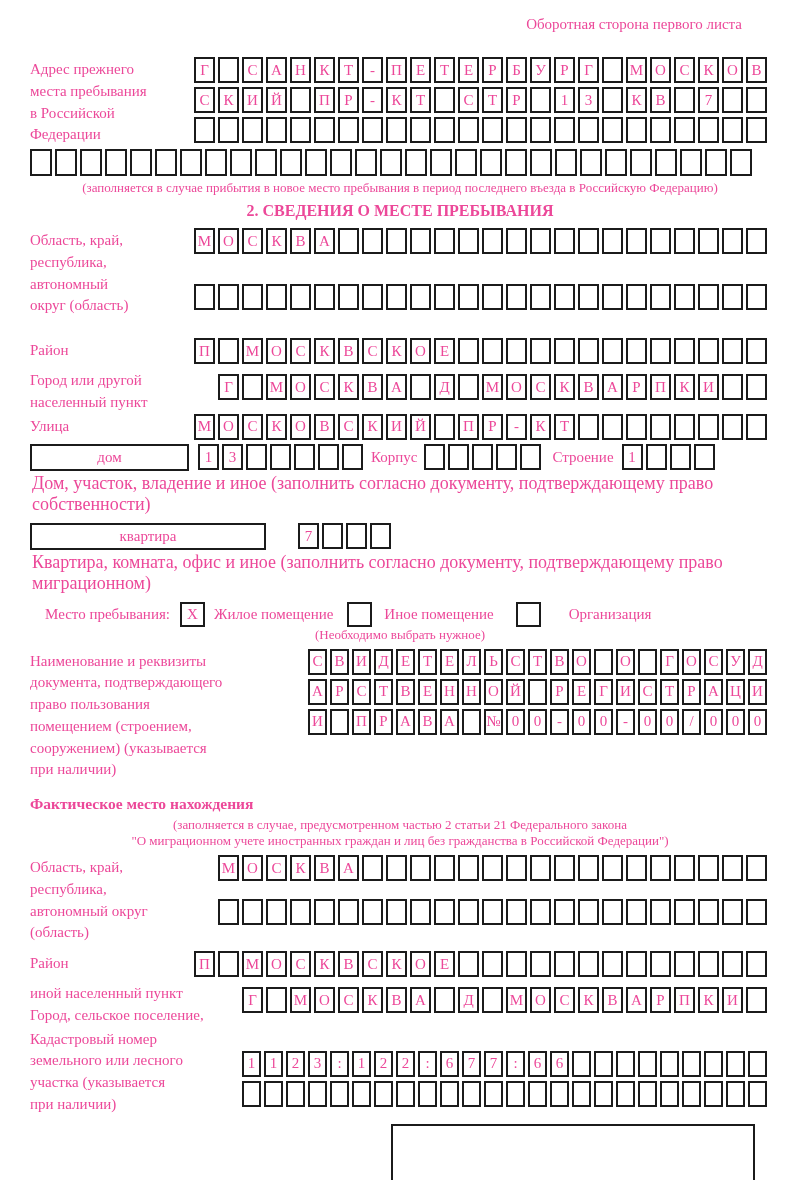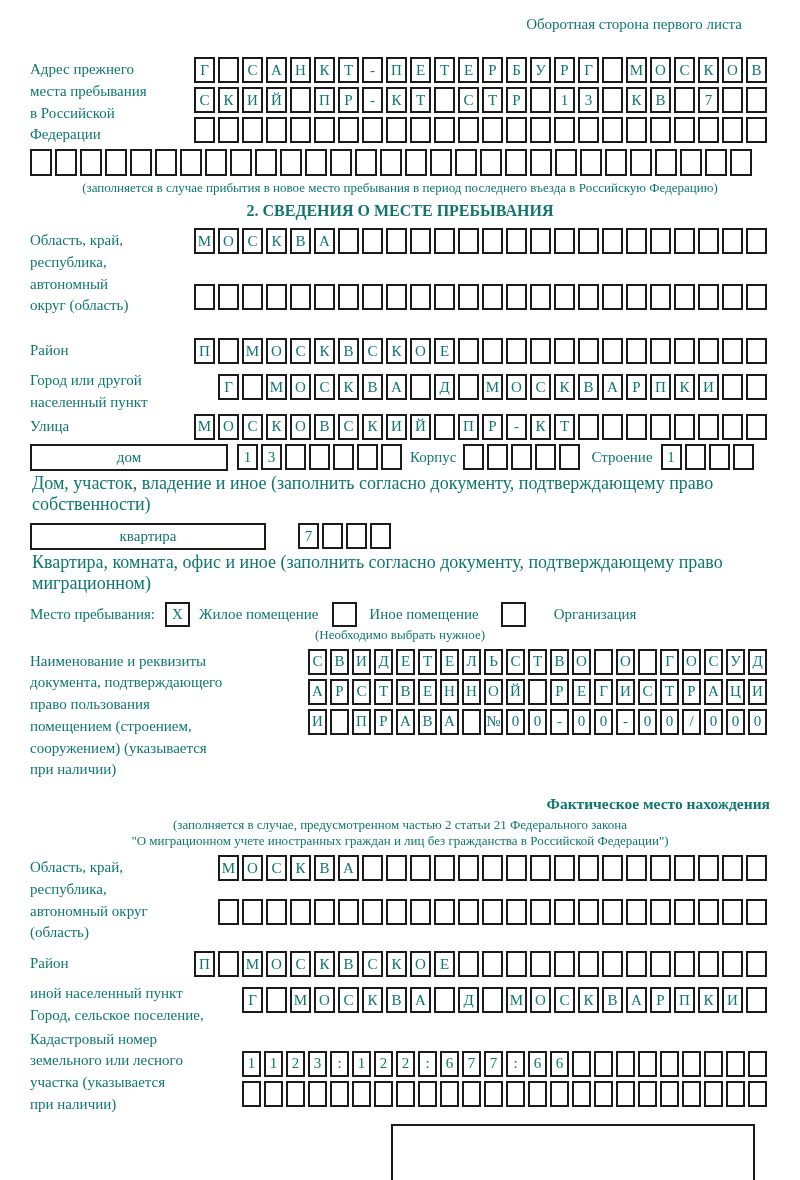--- a/index.html
+++ b/index.html
@@ -1,21 +1,21 @@
 <!DOCTYPE html>
 <html><head>
 <meta charset="utf-8">
 <style>
   * { box-sizing: border-box; }
   html, body { margin: 0; padding: 0; background: #fff; }
   .page {
     width: 800px; height: 1180px; margin: 0 auto;
     padding: 16px 30px 20px 30px;
     font-family: "Liberation Serif", "DejaVu Serif", serif;
-    color: #0f766e; background: #fff; overflow: hidden;
+    color: #ec4899; background: #fff; overflow: hidden;
   }
   .top-note { text-align: right; font-size: 15px; padding-right: 28px; margin-bottom: 24px; }
 
   .frow { display: flex; align-items: flex-start; justify-content: space-between; }
   .label { font-size: 15px; line-height: 1.45; padding-top: 2px; }
   .w145 { flex: 0 0 150px; }
   .w120 { flex: 0 0 125px; }
   .w190 { flex: 0 0 195px; }
   .w270 { flex: 0 0 278px; }
 
@@ -26,35 +26,35 @@
     display: flex; align-items: center; justify-content: center;
     font-size: 15px; line-height: 1; background: #fff;
   }
   .sm .cell { width: 19px; }
   .xl .cell { width: 22px; height: 27px; }
   .indent { margin-left: 25px; }
 
   .note { font-size: 13px; }
   .center { text-align: center; }
   .title { font-weight: bold; font-size: 16px; text-align: center; margin: 6px 0 8px 0; }
-  .subtitle { font-weight: bold; font-size: 15.5px; text-align: right; margin: 14px 0 4px 0; }
+  .subtitle { font-weight: bold; font-size: 15.5px; text-align: left; margin: 14px 0 4px 0; }
 
   .inline-row { display: flex; align-items: center; }
   .widebox {
     border: 2px solid #1b1b1b; height: 27px;
     display: flex; align-items: center; justify-content: center;
     font-size: 15px; background: #fff;
   }
   .caption { font-size: 18px; margin: 2px 0 8px 2px; }
 
   .checkbox {
     flex: 0 0 auto; width: 25px; height: 25px; border: 2px solid #1b1b1b;
     display: flex; align-items: center; justify-content: center; font-size: 15px;
   }
-  .opt-label { font-size: 15px; }
+  .opt-label { font-size: 15px; margin-left: 15px; }
 
   .stamp-wrap { width: 390px; margin-left: auto; margin-right: 2px; margin-top: 8px; }
   .stamp-box { width: 364px; height: 176px; border: 2px solid #1b1b1b; margin: 0 auto 8px auto; }
 
   .mb2 { margin-bottom: 2px; }
   .mb6 { margin-bottom: 6px; }
 </style>
 </head>
 <body>
 
@@ -336,21 +336,21 @@
         <div class="cell"></div>
         <div class="cell"></div>
         <div class="cell"></div>
         <div class="cell"></div>
         <div class="cell"></div>
         <div class="cell"></div>
       </div>
   </div>
 
   <div class="inline-row mb2">
-    <div class="widebox" style="width:198px; margin-right:9px;">дом</div>
+    <div class="widebox" style="width:159px; margin-right:9px;">дом</div>
     <div class="boxrow" style="margin-bottom:0">
         <div class="cell">1</div>
         <div class="cell">3</div>
         <div class="cell"></div>
         <div class="cell"></div>
         <div class="cell"></div>
         <div class="cell"></div>
         <div class="cell"></div>
       </div>
     <div class="opt-label" style="margin:0 7px 0 5px;">Корпус</div>

